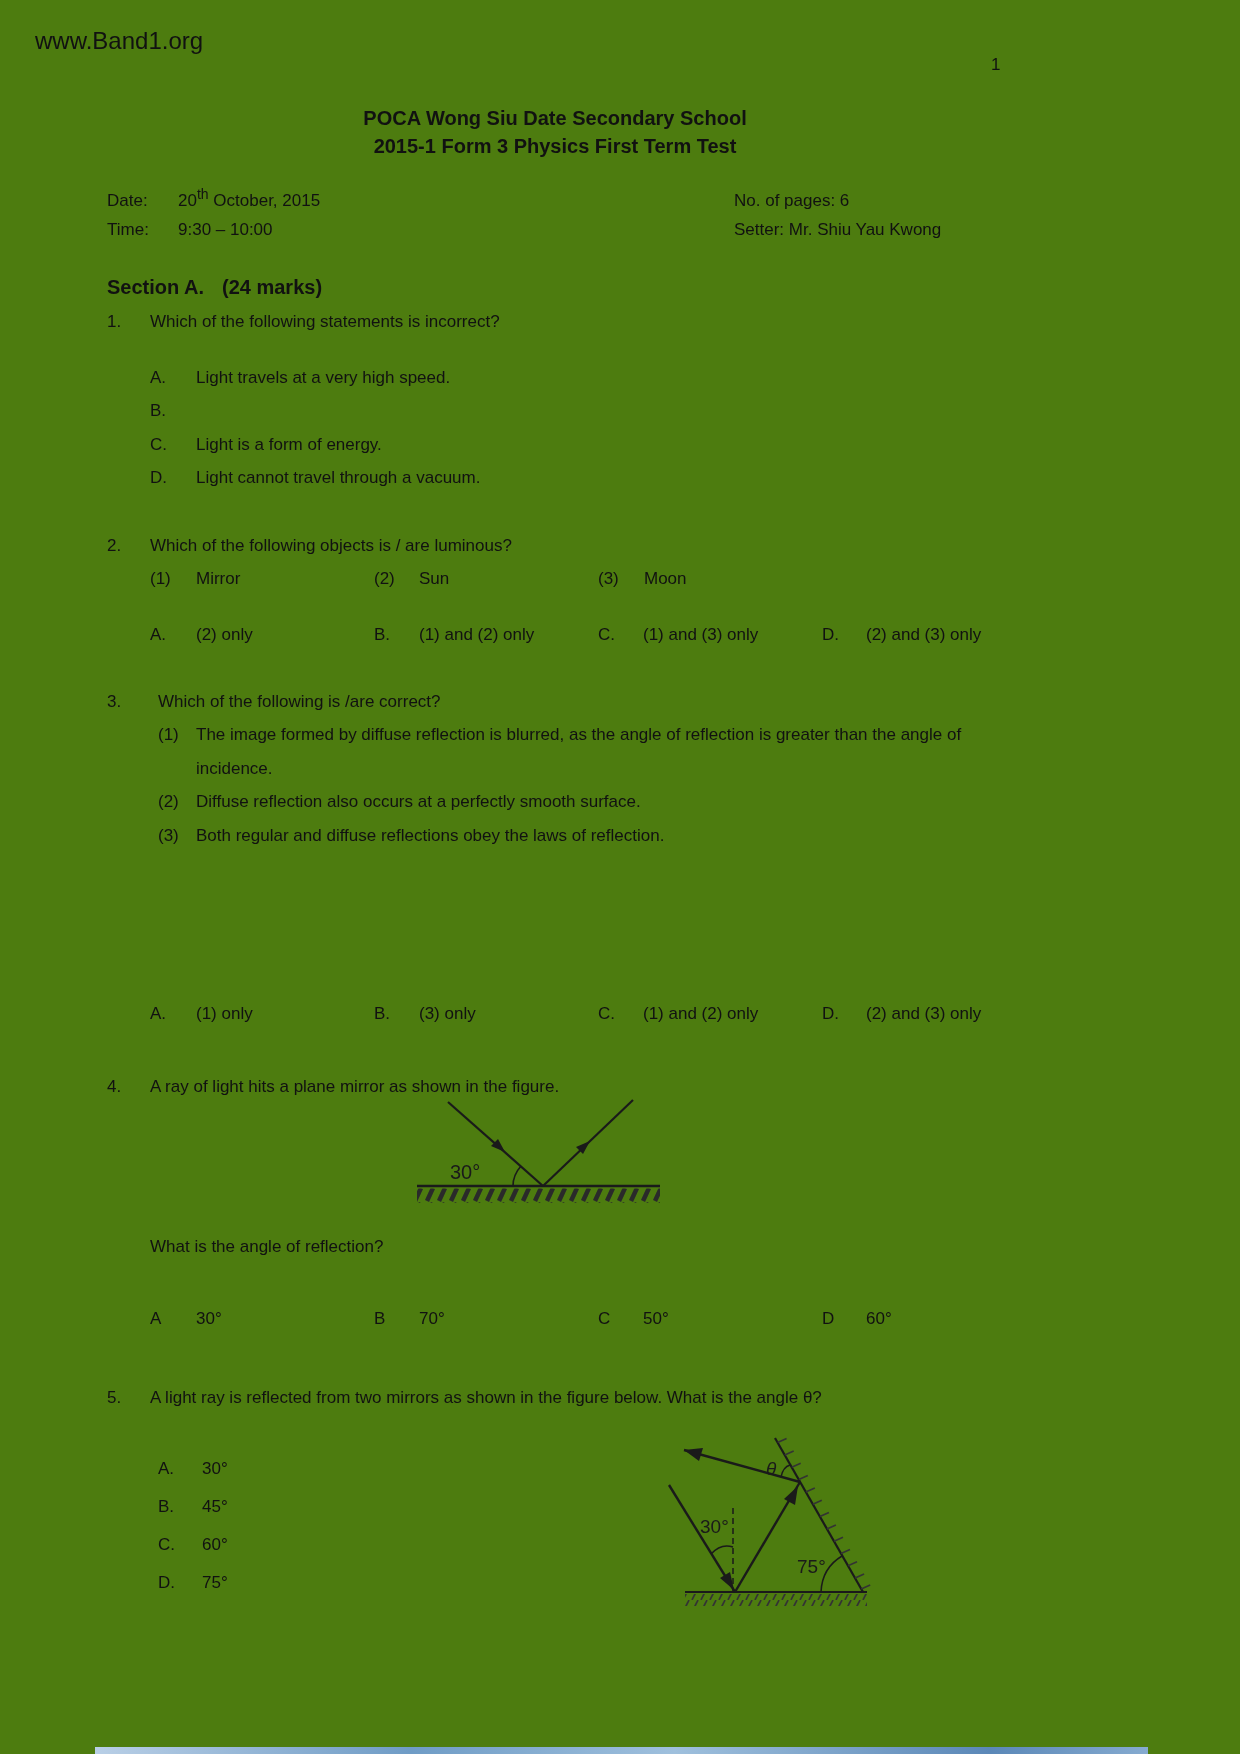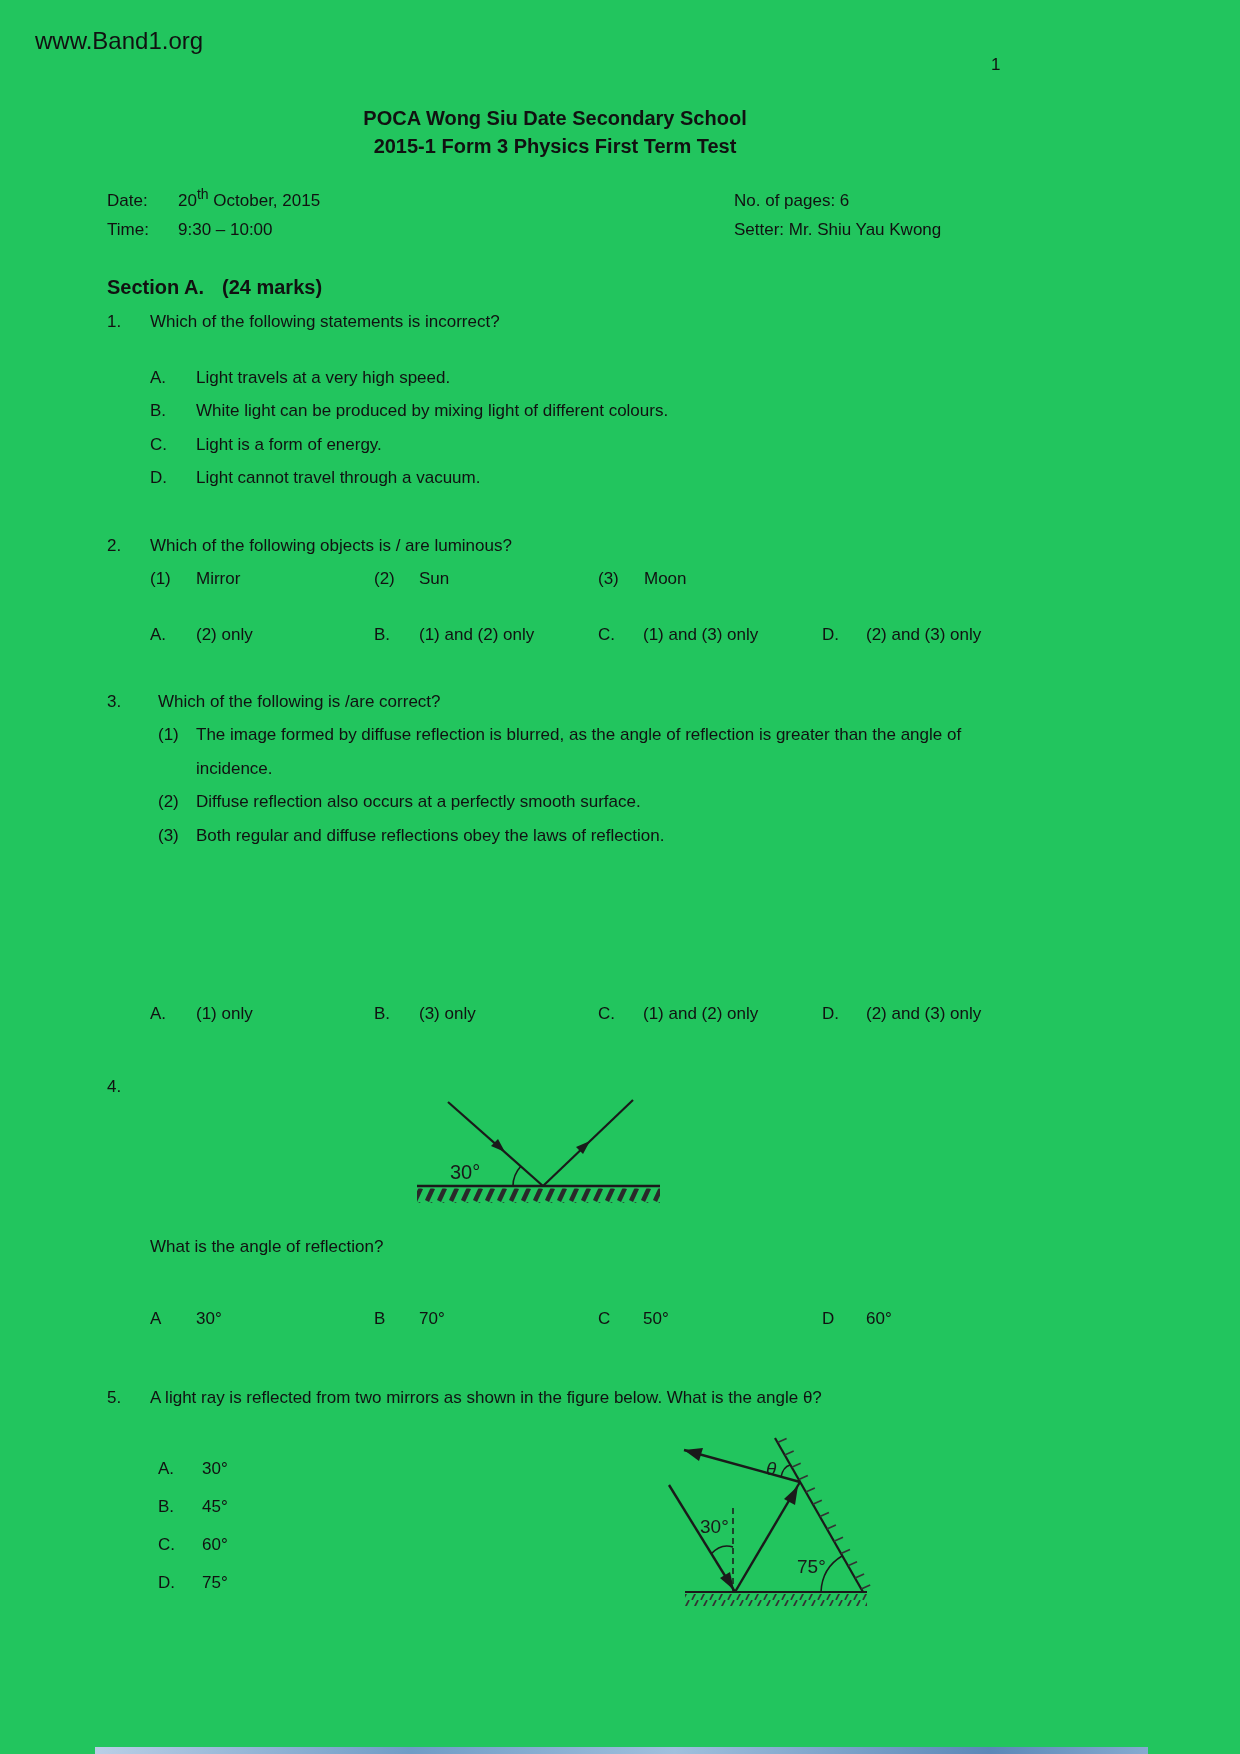--- a/index.html
+++ b/index.html
@@ -1,18 +1,18 @@
 <!DOCTYPE html>
 <html><head>
 <meta charset="utf-8">
 <style>
   html,body{margin:0;padding:0;background:#e8e8e8;}
   #page{
     position:relative;width:1240px;height:1754px;margin:0 auto;
-    background:#22c55e;overflow:hidden;
+    background:#4d7c0f;overflow:hidden;
     font-family:"Liberation Sans","DejaVu Sans",sans-serif;color:#111;
   }
   .t{position:absolute;white-space:nowrap;font-size:17px;line-height:1.25;color:#111;}
   .b{font-weight:bold;}
   .big{font-size:20px;}
   .wm{font-size:24px;}
   .ctr{left:0;width:1110px;text-align:center;}
   sup{font-size:14px;vertical-align:super;line-height:0;}
   svg text{font-family:"Liberation Sans","DejaVu Sans",sans-serif;}
   .bluebar{
@@ -40,21 +40,20 @@
   <div class="t" style="left:734px;top:219px;">Setter: Mr. Shiu Yau Kwong</div>
 
   <div class="t big b" style="left:107px;top:275px;">Section A.</div>
   <div class="t big b" style="left:222px;top:275px;">(24 marks)</div>
 
   <div class="t" style="left:107px;top:311px;">1.</div>
   <div class="t" style="left:150px;top:311px;">Which of the following statements is incorrect?</div>
   <div class="t" style="left:150px;top:367px;">A.</div>
   <div class="t" style="left:196px;top:367px;">Light travels at a very high speed.</div>
   <div class="t" style="left:150px;top:400px;">B.</div>
-  <div class="t" style="left:196px;top:400px;">White light can be produced by mixing light of different colours.</div>
   <div class="t" style="left:150px;top:434px;">C.</div>
   <div class="t" style="left:196px;top:434px;">Light is a form of energy.</div>
   <div class="t" style="left:150px;top:467px;">D.</div>
   <div class="t" style="left:196px;top:467px;">Light cannot travel through a vacuum.</div>
 
   <div class="t" style="left:107px;top:535px;">2.</div>
   <div class="t" style="left:150px;top:535px;">Which of the following objects is / are luminous?</div>
   <div class="t" style="left:150px;top:568px;">(1)</div>
   <div class="t" style="left:196px;top:568px;">Mirror</div>
   <div class="t" style="left:374px;top:568px;">(2)</div>
@@ -82,20 +81,21 @@
   <div class="t" style="left:150px;top:1003px;">A.</div>
   <div class="t" style="left:196px;top:1003px;">(1) only</div>
   <div class="t" style="left:374px;top:1003px;">B.</div>
   <div class="t" style="left:419px;top:1003px;">(3) only</div>
   <div class="t" style="left:598px;top:1003px;">C.</div>
   <div class="t" style="left:643px;top:1003px;">(1) and (2) only</div>
   <div class="t" style="left:822px;top:1003px;">D.</div>
   <div class="t" style="left:866px;top:1003px;">(2) and (3) only</div>
 
   <div class="t" style="left:107px;top:1076px;">4.</div>
+  <div class="t" style="left:150px;top:1076px;">A ray of light hits a plane mirror as shown in the figure.</div>
 
   <svg style="position:absolute;left:400px;top:1082px;" width="275" height="125" viewBox="0 0 275 125">
     <defs>
       <pattern id="hatch4" width="12" height="15" patternUnits="userSpaceOnUse">
         <path d="M 9,1 L 3,14" stroke="#2a2a2a" stroke-width="4.5" fill="none"></path>
       </pattern>
     </defs>
     <rect x="17" y="106.5" width="243" height="14.5" fill="url(#hatch4)"></rect>
     <line x1="17" y1="104" x2="260" y2="104" stroke="#1a1a1a" stroke-width="2.6"></line>
     <line x1="48" y1="20" x2="143" y2="104" stroke="#1a1a1a" stroke-width="2.2"></line>

